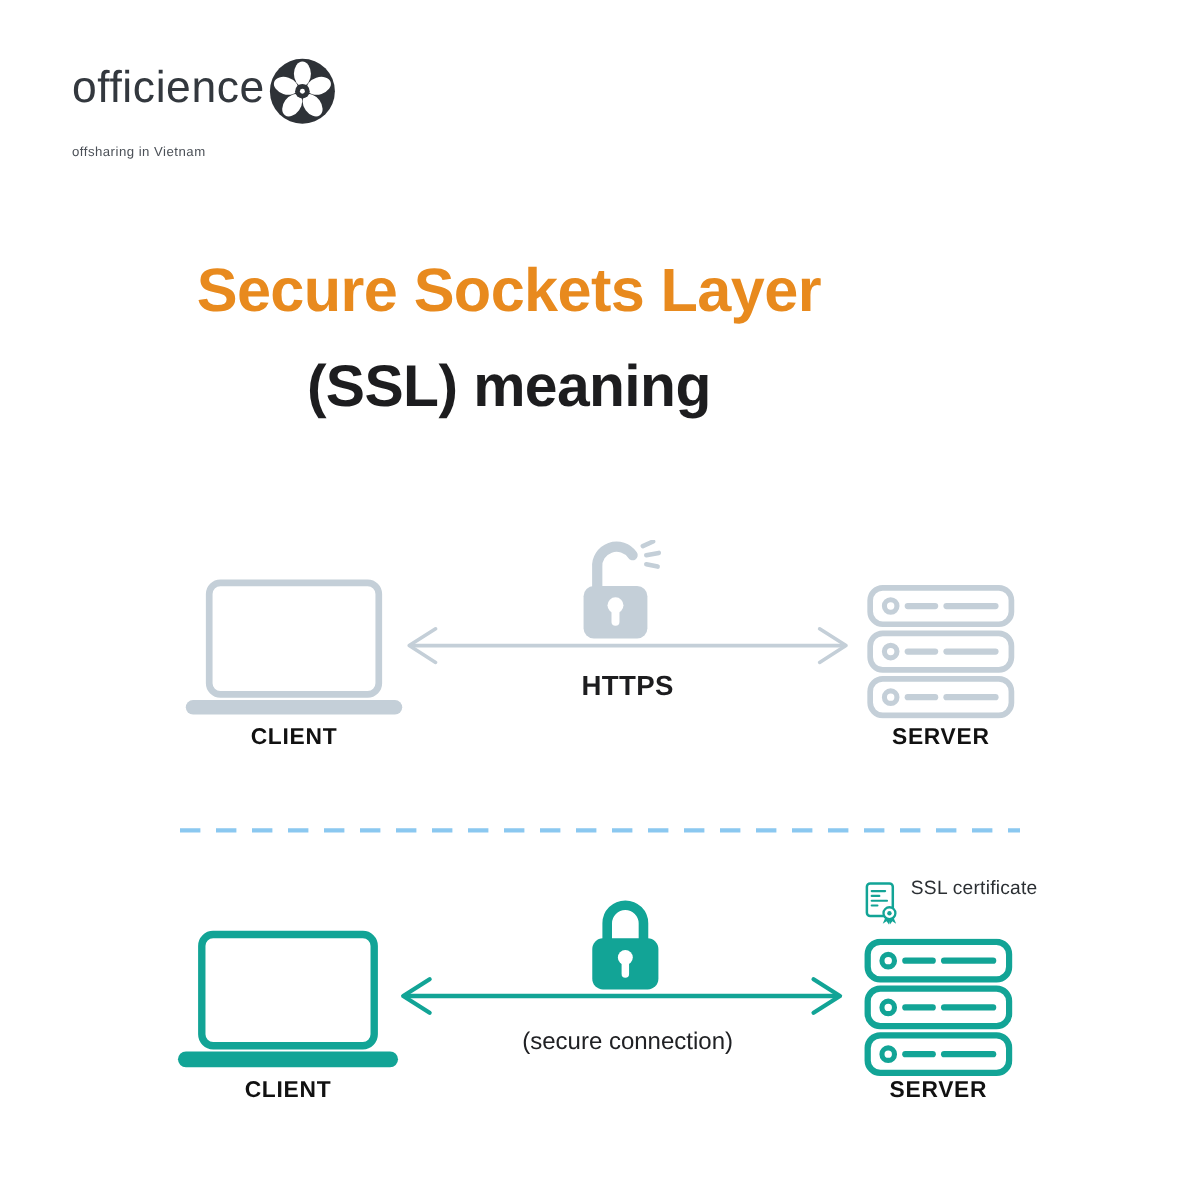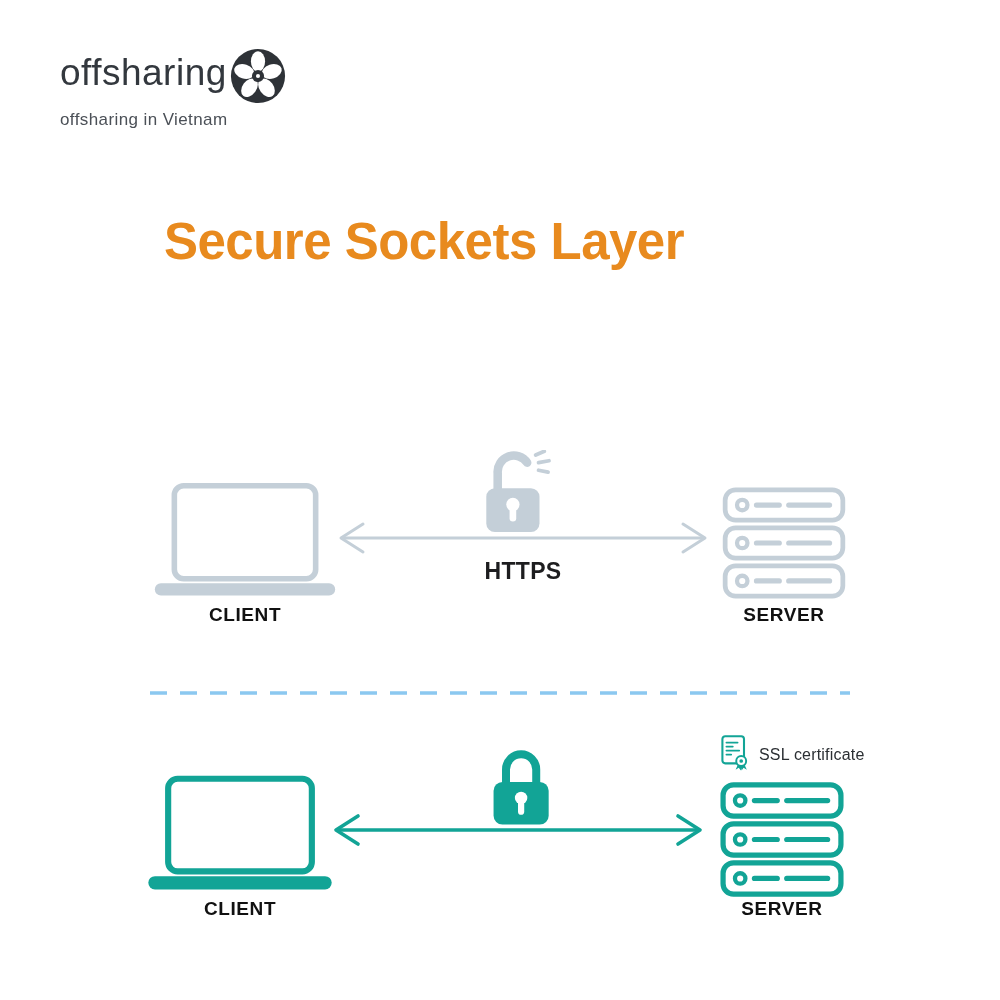--- a/index.html
+++ b/index.html
@@ -10,42 +10,42 @@
     --accent-orange:#E88A1E;--insecure-gray:#C4CFD8;--secure-teal:#12A496;
     --divider-blue:#8BC8F0;--text-dark:#1D1D1F;--logo-dark:#33383E;--tagline-gray:#4B5057;
   }
   .abs{position:absolute;}
 
   
   .logo{left:60px;top:52px;}
   .logo-row{display:flex;align-items:flex-start;}
   .logo-text{font-size:37px;line-height:1.15;color:var(--logo-dark);letter-spacing:.5px;font-weight:400;}
   .logo-flower{margin-left:3px;margin-top:-4px;}
-  .logo-tagline{font-size:17px;color:var(--tagline-gray);letter-spacing:.4px;margin-top:2px;}
+  .logo-tagline{font-size:11px;color:var(--tagline-gray);letter-spacing:.4px;margin-top:12px;}
 
   
   .title{top:214px;left:0;width:848px;text-align:center;}
   .title-line1{font-size:51px;font-weight:800;color:var(--accent-orange);letter-spacing:-.5px;line-height:1.1;}
   .title-line2{font-size:49px;font-weight:800;color:var(--text-dark);letter-spacing:-.5px;margin-top:26px;line-height:1.1;}
 
   
   .node-label{font-size:19px;font-weight:700;color:#111;letter-spacing:.6px;text-align:center;}
   .proto{font-size:23px;font-weight:800;color:var(--text-dark);text-align:center;letter-spacing:.3px;}
   .proto-sub{font-size:20px;font-weight:400;color:#202124;text-align:center;margin-top:7px;}
-  .cert-row{display:flex;align-items:center;gap:7px;}
+  .cert-row{display:flex;align-items:flex-start;gap:7px;}
   .cert-label{font-size:16px;color:#2B2F33;font-weight:400;letter-spacing:.2px;}
 </style>
 </head>
 <body>
 
 <div class="canvas" style="--accent-orange: #E88A1E; --insecure-gray: #C4CFD8; --secure-teal: #12A496; --divider-blue: #8BC8F0; --text-dark: #1D1D1F; --logo-dark: #33383E; --tagline-gray: #4B5057;">
 
   <div class="abs logo">
     <div class="logo-row">
-      <span class="logo-text">offsharing</span>
+      <span class="logo-text">officience</span>
       <span class="logo-flower">
         <svg width="56" height="56" viewBox="0 0 60 60">
           <circle cx="30" cy="30" r="29" fill="#2E3237"></circle>
           <g fill="#fff">
             <ellipse cx="30" cy="14.5" rx="7.6" ry="11"></ellipse>
             <g transform="rotate(72 30 30)">
                 <ellipse cx="30" cy="14.5" rx="7.6" ry="11"></ellipse>
               </g>
             <g transform="rotate(144 30 30)">
                 <ellipse cx="30" cy="14.5" rx="7.6" ry="11"></ellipse>
@@ -60,20 +60,21 @@
           <circle cx="30" cy="30" r="6.5" fill="#2E3237"></circle>
           <circle cx="30" cy="30" r="2.2" fill="#fff"></circle>
         </svg>
       </span>
     </div>
     <div class="logo-tagline">offsharing in Vietnam</div>
   </div>
 
   <div class="abs title">
     <div class="title-line1">Secure Sockets Layer</div>
+    <div class="title-line2">(SSL) meaning</div>
   </div>
 
   <div class="abs" style="left:333px;top:520px;">
     <svg width="380" height="36" viewBox="0 0 380 36" fill="none" stroke="var(--insecure-gray)" stroke-width="3" stroke-linecap="round" stroke-linejoin="round">
       <line x1="10" y1="18" x2="370" y2="18"></line>
       <polyline points="30,4 8,18 30,32"></polyline>
       <polyline points="350,4 372,18 350,32"></polyline>
     </svg>
   </div>
 
@@ -197,15 +198,16 @@
         <line x1="36" y1="101.5" x2="60" y2="101.5"></line>
           <line x1="70" y1="101.5" x2="113" y2="101.5"></line>
       </g>
     </svg>
   </div>
 
   <div class="abs node-label" style="left:145px;top:898px;width:190px;">CLIENT</div>
   <div class="abs node-label" style="left:720px;top:898px;width:124px;">SERVER</div>
 
   <div class="abs" style="left:373px;top:850px;width:300px;">
+    <div class="proto-sub">(secure connection)</div>
   </div>
 
 </div>
 
 </body></html>

